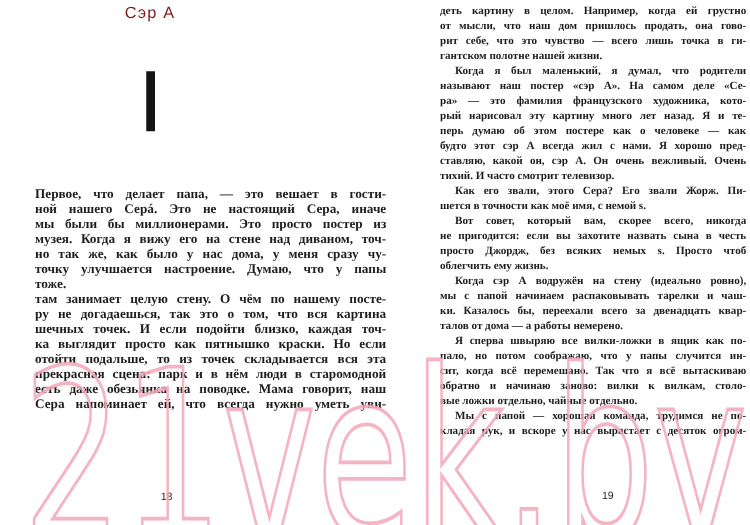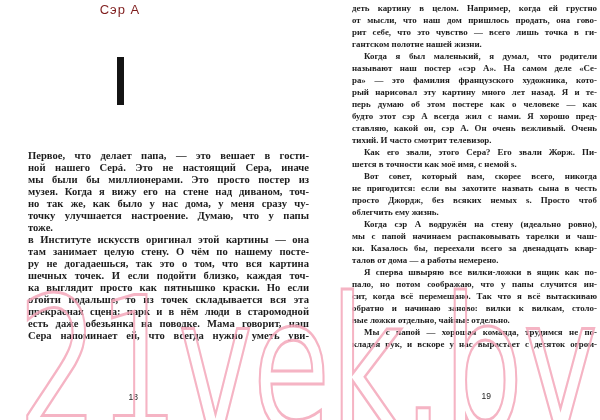--- a/index.html
+++ b/index.html
@@ -75,21 +75,20 @@
     </div>
 
     <div class="text-col left-col" id="left-text">
         <div class="line">Первое, что делает папа, — это вешает в гости-</div>
         <div class="line">ной нашего Серá. Это не настоящий Сера, иначе</div>
         <div class="line">мы были бы миллионерами. Это просто постер из</div>
         <div class="line">музея. Когда я вижу его на стене над диваном, точ-</div>
         <div class="line">но так же, как было у нас дома, у меня сразу чу-</div>
         <div class="line">точку улучшается настроение. Думаю, что у папы</div>
         <div class="line last">тоже.</div>
-        <div class="line">в Институте искусств оригинал этой картины — она</div>
         <div class="line">там занимает целую стену. О чём по нашему посте-</div>
         <div class="line">ру не догадаешься, так это о том, что вся картина</div>
         <div class="line">шечных точек. И если подойти близко, каждая точ-</div>
         <div class="line">ка выглядит просто как пятнышко краски. Но если</div>
         <div class="line">отойти подальше, то из точек складывается вся эта</div>
         <div class="line">прекрасная сцена: парк и в нём люди в старомодной</div>
         <div class="line">есть даже обезьянка на поводке. Мама говорит, наш</div>
         <div class="line">Сера напоминает ей, что всегда нужно уметь уви-</div>
       </div>
 

